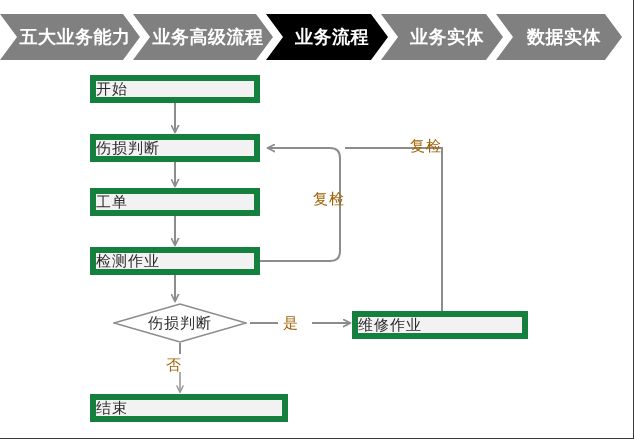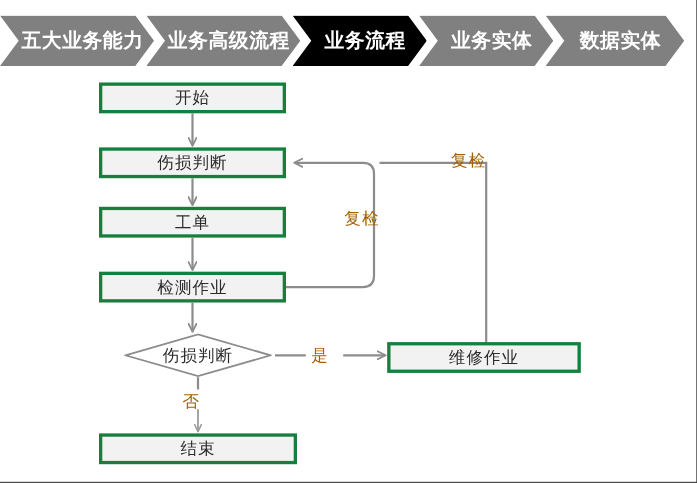--- a/index.html
+++ b/index.html
@@ -52,25 +52,25 @@
   #flow {
     position: absolute;
     left: 0;
     top: 0;
     width: 634px;
     height: 439px;
   }
   .node {
     position: absolute;
     background: #F2F2F2;
-    border: 3px solid #15803d;
+    border: 6px solid #15803d;
     box-sizing: border-box;
     display: flex;
     align-items: center;
-    justify-content: center;
+    justify-content: flex-start;
     color: #2b2b2b;
     font-size: 15px;
     letter-spacing: 1px;
     user-select: none;
   }
   .decision {
     position: absolute;
     display: flex;
     align-items: center;
     justify-content: center;
@@ -166,21 +166,21 @@
       <svg width="134" height="40">
         <polygon points="1,20 67,1 133,20 67,39" fill="none" stroke="#8C8C8C" stroke-width="1.6"></polygon>
       </svg>
       <span class="dtext">伤损判断</span>
     </div>
 
     <div class="node" style="left:352px; top:311px; width:176px; height:28px;">
       <span>维修作业</span>
     </div>
 
-    <div class="node" style="left:90px; top:394px; width:180px; height:28px;">
+    <div class="node" style="left:90px; top:394px; width:198px; height:28px;">
       <span>结束</span>
     </div>
 
     <div class="edgelabel" style="left:313px; top:190px;">复检</div>
     <div class="edgelabel" style="left:410px; top:137px;">复检</div>
     <div class="edgelabel" style="left:283px; top:314px;">是</div>
     <div class="edgelabel" style="left:166px; top:356px;">否</div>
 
   </div>
 </div>

